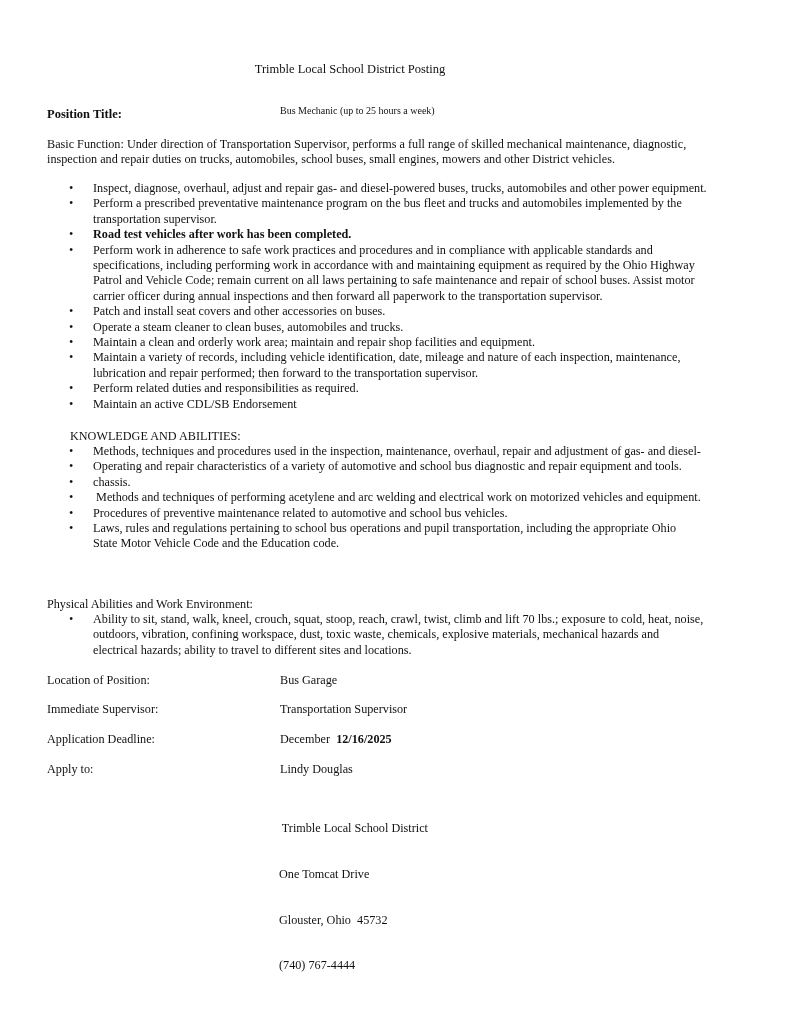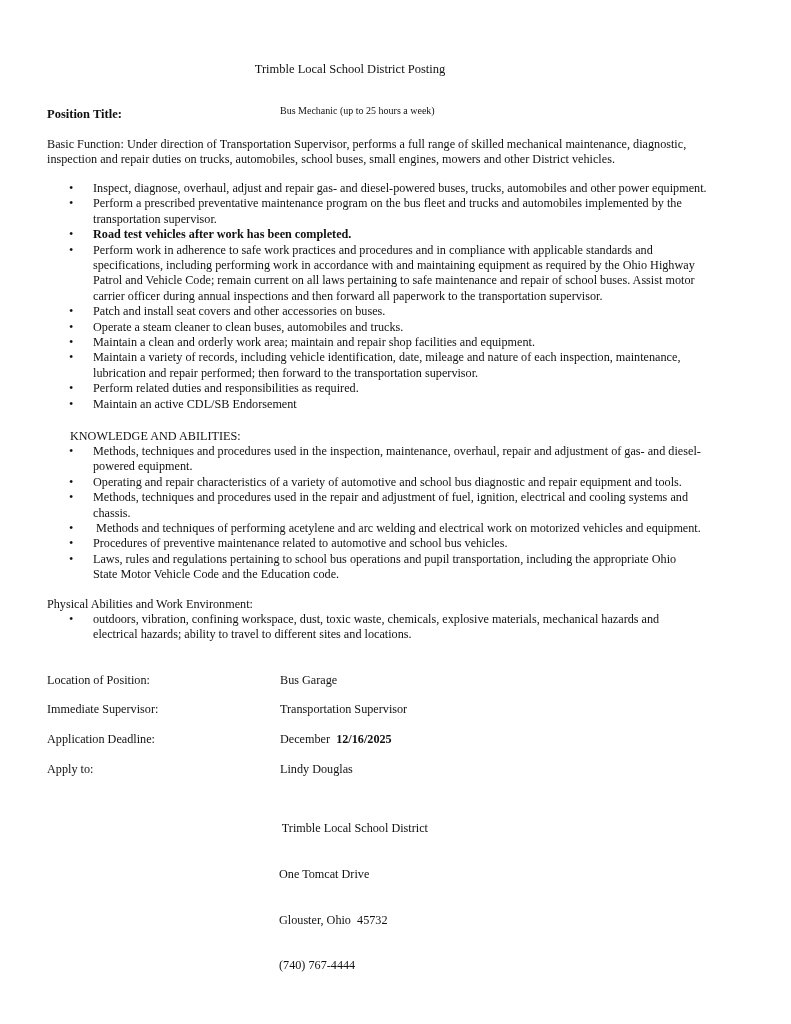--- a/index.html
+++ b/index.html
@@ -76,29 +76,27 @@
       <span class="dot">•</span>
       <div style="white-space: pre;">Maintain an active CDL/SB Endorsement</div>
     </li>
   </ul>
 
 <div class="abs" style="top:429px; left:70px;">KNOWLEDGE AND ABILITIES:</div>
 <ul class="bul" id="knowledge-list" style="top:444px; left:47px; width:720px;">
     <li>
       <span class="dot">•</span>
       <div style="white-space: pre;">Methods, techniques and procedures used in the inspection, maintenance, overhaul, repair and adjustment of gas- and diesel-</div>
-      <div style="white-space: pre;">powered equipment.</div>
     </li>
     <li>
       <span class="dot">•</span>
       <div style="white-space: pre;">Operating and repair characteristics of a variety of automotive and school bus diagnostic and repair equipment and tools.</div>
     </li>
     <li>
       <span class="dot">•</span>
-      <div style="white-space: pre;">Methods, techniques and procedures used in the repair and adjustment of fuel, ignition, electrical and cooling systems and</div>
       <div style="white-space: pre;">chassis.</div>
     </li>
     <li>
       <span class="dot">•</span>
       <div style="white-space: pre;"> Methods and techniques of performing acetylene and arc welding and electrical work on motorized vehicles and equipment.</div>
     </li>
     <li>
       <span class="dot">•</span>
       <div style="white-space: pre;">Procedures of preventive maintenance related to automotive and school bus vehicles.</div>
     </li>
@@ -106,20 +104,21 @@
       <span class="dot">•</span>
       <div style="white-space: pre;">Laws, rules and regulations pertaining to school bus operations and pupil transportation, including the appropriate Ohio</div>
       <div style="white-space: pre;">State Motor Vehicle Code and the Education code.</div>
     </li>
   </ul>
 
 <div class="abs" style="top:597px; left:47px;">Physical Abilities and Work Environment:</div>
 <ul class="bul" id="physical-list" style="top:612px; left:47px; width:720px;">
     <li>
       <span class="dot">•</span>
+      <div style="white-space: pre;">Ability to sit, stand, walk, kneel, crouch, squat, stoop, reach, crawl, twist, climb and lift 70 lbs.; exposure to cold, heat, noise,</div>
       <div style="white-space: pre;">outdoors, vibration, confining workspace, dust, toxic waste, chemicals, explosive materials, mechanical hazards and</div>
       <div style="white-space: pre;">electrical hazards; ability to travel to different sites and locations.</div>
     </li>
   </ul>
 
 <div class="abs lbl" style="top:673px;">Location of Position:</div>
 <div class="abs val" style="top:673px;">Bus Garage</div>
 
 <div class="abs lbl" style="top:702px;">Immediate Supervisor:</div>
 <div class="abs val" style="top:702px;">Transportation Supervisor</div>

